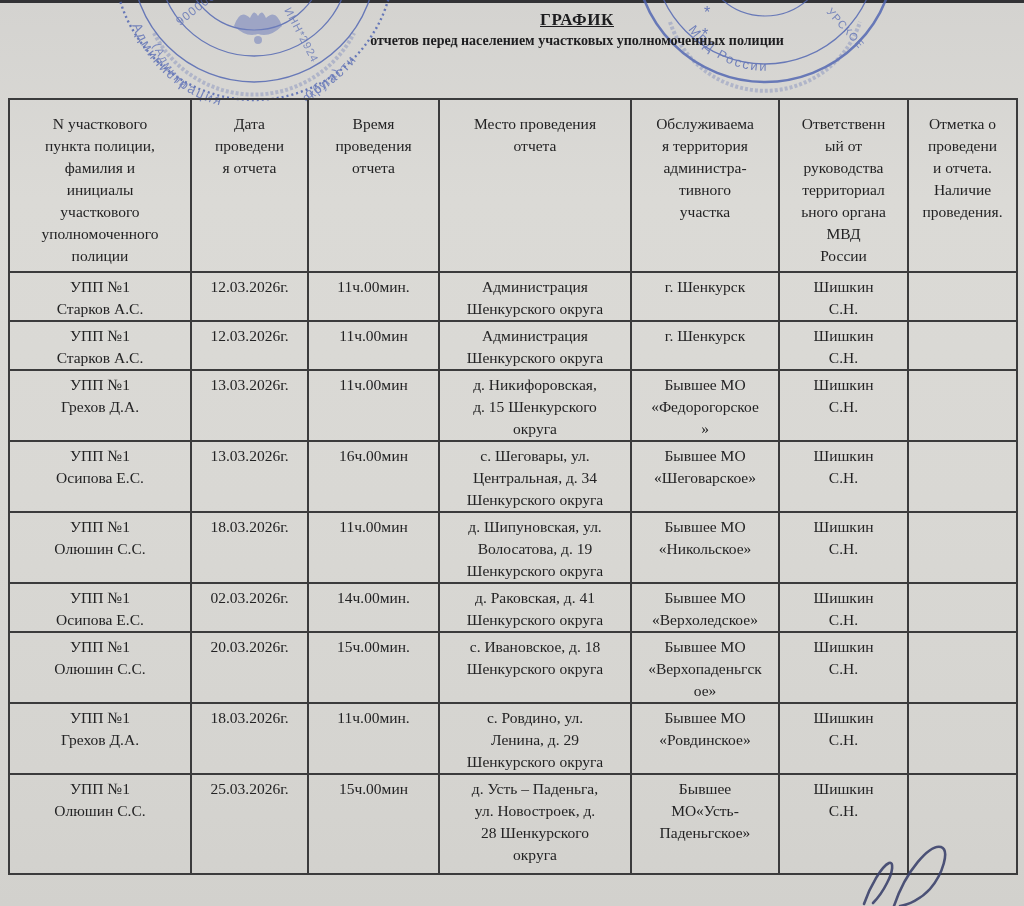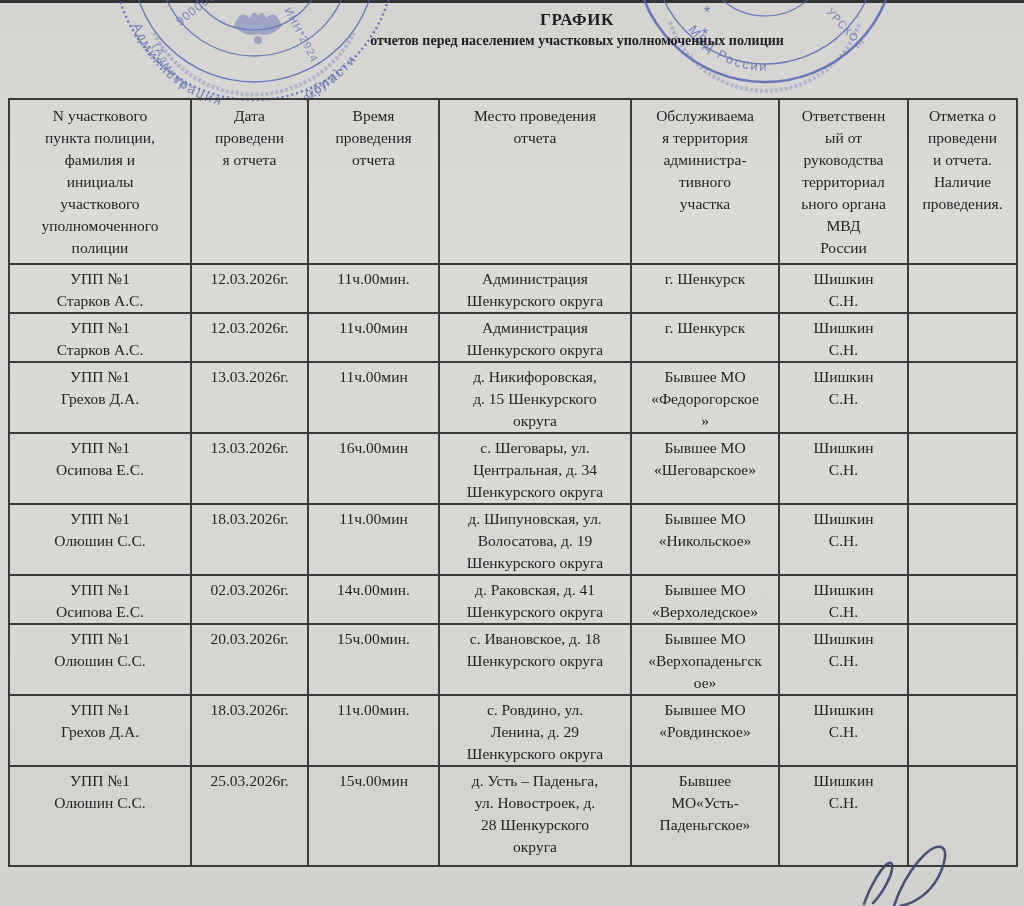--- a/index.html
+++ b/index.html
@@ -14,36 +14,36 @@
     position:absolute;left:0;top:0;width:1024px;height:3px;
     background:#15151a;opacity:.85;
   }
   .stamp{position:absolute;opacity:.82;}
   .stamp-left{left:88px;top:0;}
   .stamp-right{left:618px;top:0;}
   .title-block{
     position:absolute;left:140px;right:10px;top:10px;
     text-align:center;color:#1d1d1f;z-index:3;
   }
-  .title-block .t1{font-size:17px;font-weight:bold;letter-spacing:.6px;}
+  .title-block .t1{font-size:17px;font-weight:bold;letter-spacing:.6px;text-decoration:underline;}
   .title-block .t2,.title-block .t3{font-size:14px;font-weight:bold;margin-top:3px;}
   table.doc-table{
     position:absolute;left:8px;top:98px;width:1008px;
     border-collapse:collapse;table-layout:fixed;z-index:2;
     color:#232324;
   }
   .doc-table th,.doc-table td{
     border:2px solid #3b3b3c;
     white-space:pre-line;
     text-align:center;vertical-align:top;
     padding:3px 4px 0 4px;
     font-size:15.5px;line-height:1.42;font-weight:normal;
     overflow:hidden;
   }
-  .doc-table thead th{height:158px;padding-top:5px;}
+  .doc-table thead th{height:158px;padding-top:13px;}
   .doc-table tbody tr:nth-child(1){height:48px;}
   .doc-table tbody tr:nth-child(2){height:48px;}
   .doc-table tbody tr:nth-child(3){height:65px;}
   .doc-table tbody tr:nth-child(4){height:64px;}
   .doc-table tbody tr:nth-child(5){height:65px;}
   .doc-table tbody tr:nth-child(6){height:48px;}
   .doc-table tbody tr:nth-child(7){height:65px;}
   .doc-table tbody tr:nth-child(8){height:65px;}
   .doc-table tbody tr:nth-child(9){height:100px;}
   .signature{position:absolute;left:838px;top:842px;z-index:3;}

